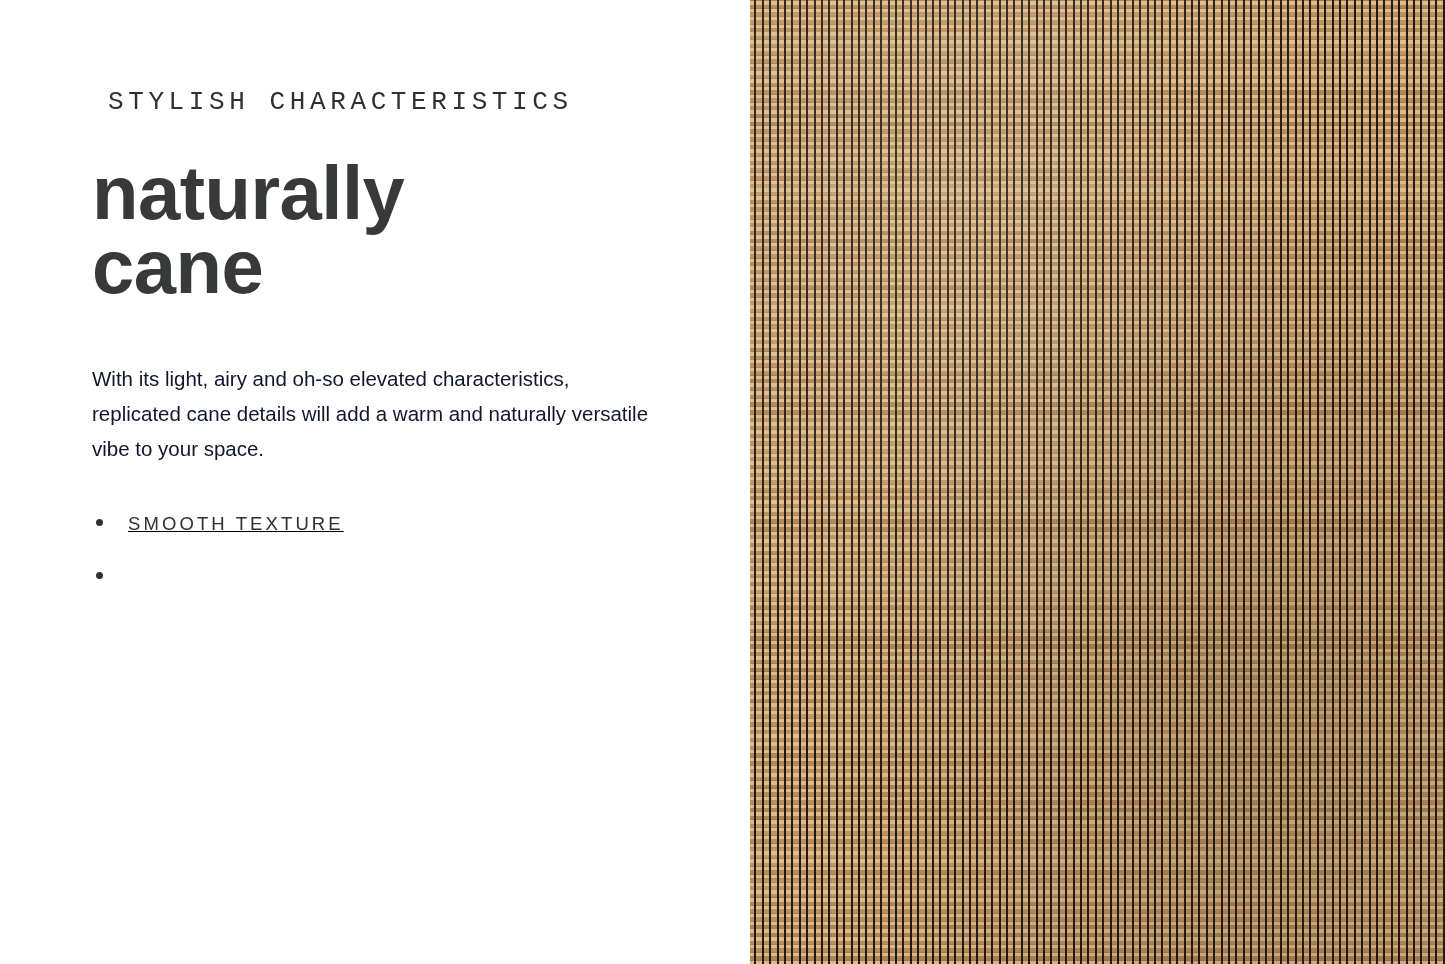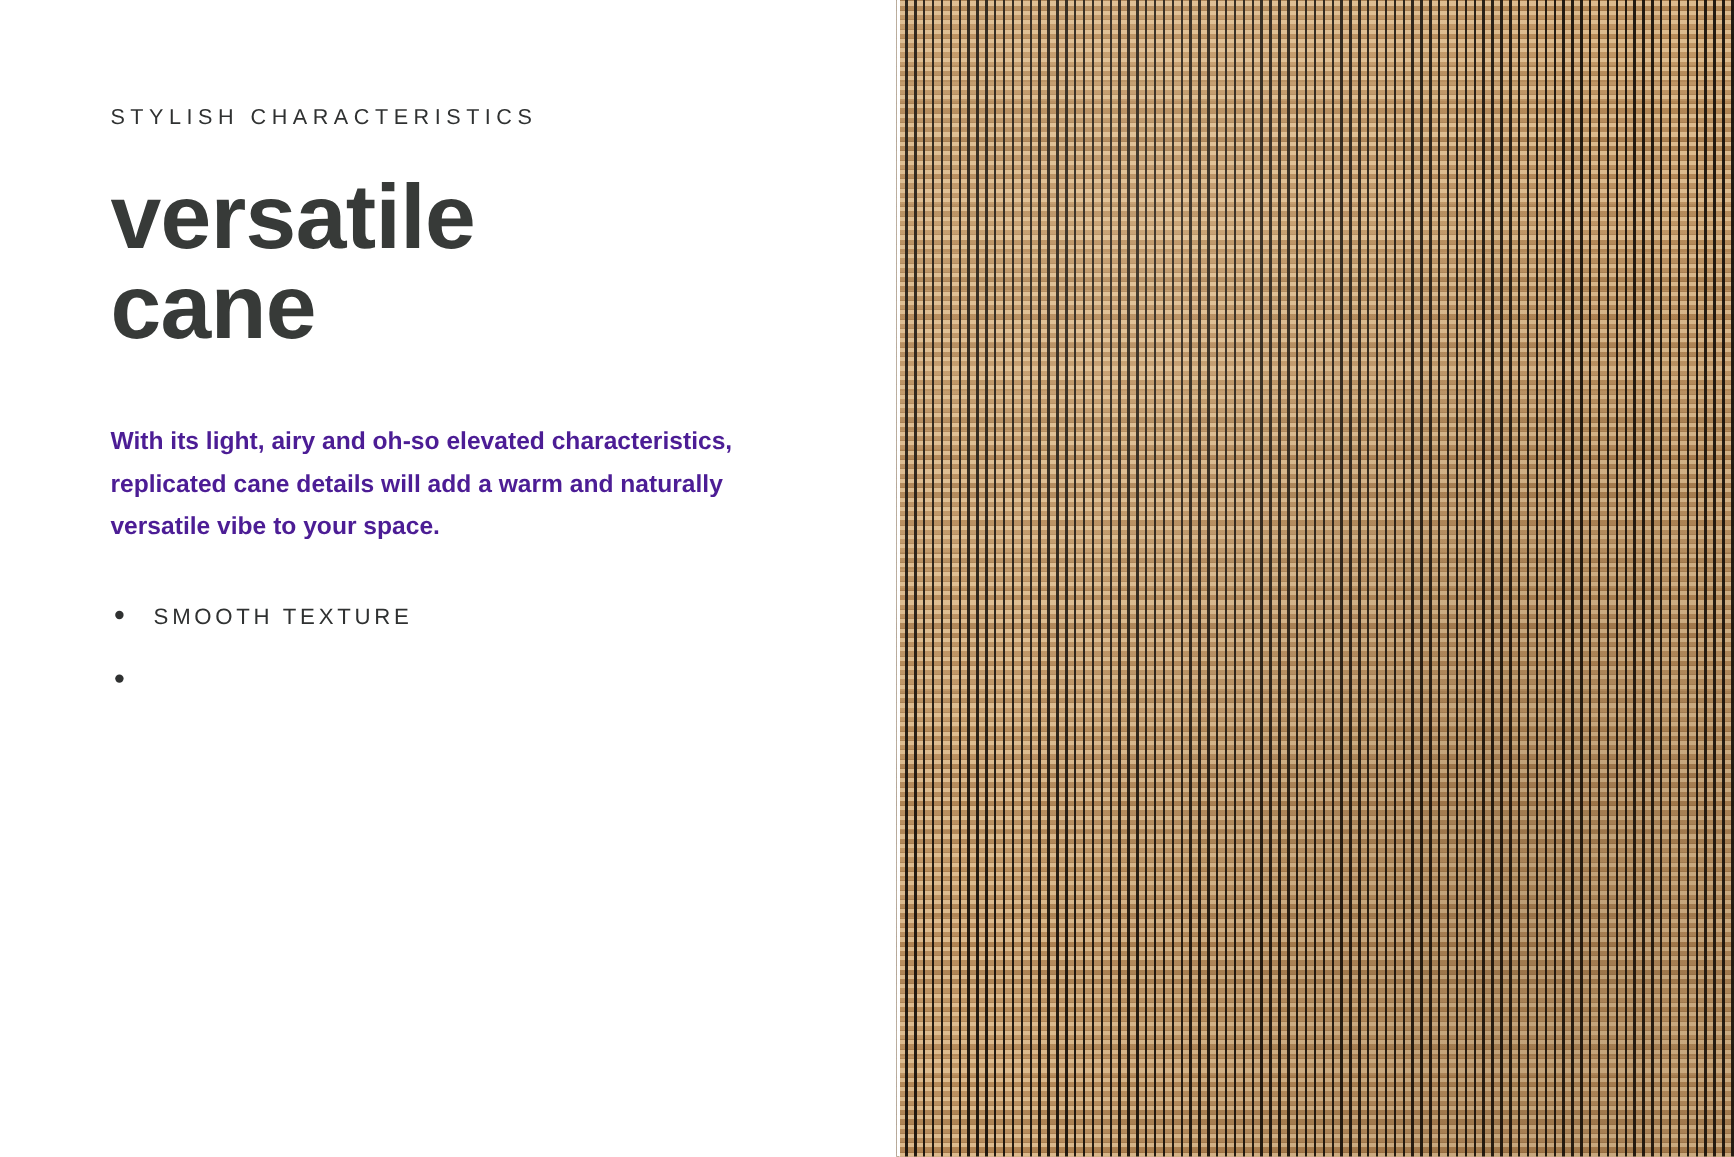--- a/index.html
+++ b/index.html
@@ -22,49 +22,51 @@
   }
   .left-panel {
     width: 747px;
     height: 964px;
     box-sizing: border-box;
     padding: 70px 80px 0 92px;
     background: #ffffff;
     position: relative;
   }
   .eyebrow {
-    font-size: 18px;
+    font-size: 26px;
     letter-spacing: 4.6px;
     color: #2f3131;
     font-weight: 400;
     text-transform: uppercase;
-    margin: 16px 0 0 0;
+    margin: 16px 0 0 16px;
     line-height: 1.3;
+    font-family: Liberation Mono, monospace;
   }
   .headline {
     font-size: 76px;
     line-height: 0.98;
     font-weight: 700;
     color: #373a38;
     margin: 36px 0 0 0;
     letter-spacing: -0.5px;
     max-width: 470px;
   }
   .body-copy {
     font-size: 20.5px;
     line-height: 1.72;
-    color: #4c1d95;
+    color: #0f172a;
     margin: 56px 0 0 0;
     max-width: 560px;
-    font-weight: 700;
+    font-weight: 400;
   }
   .features {
     list-style: none;
     margin: 44px 0 0 0;
     padding: 0;
+    text-decoration: underline;
   }
   .features li {
     position: relative;
     padding-left: 36px;
     margin-bottom: 25px;
     font-size: 18.5px;
     letter-spacing: 3.1px;
     color: #2f3131;
     text-transform: uppercase;
     line-height: 1.5;
@@ -164,21 +166,21 @@
     background: #ffffff;
   }
 </style>
 </head>
 <body>
 
 <div class="page">
 
   <div class="left-panel">
     <p class="eyebrow">STYLISH CHARACTERISTICS</p>
-    <h1 class="headline">versatile cane</h1>
+    <h1 class="headline">naturally cane</h1>
     <p class="body-copy">With its light, airy and oh-so elevated characteristics, replicated cane details will add a warm and naturally versatile vibe to your space.</p>
 
     <ul class="features">
       <li>
         <span class="bullet"></span>
         <span>SMOOTH TEXTURE</span>
       </li>
       <li>
         <span class="bullet"></span>
       </li>

